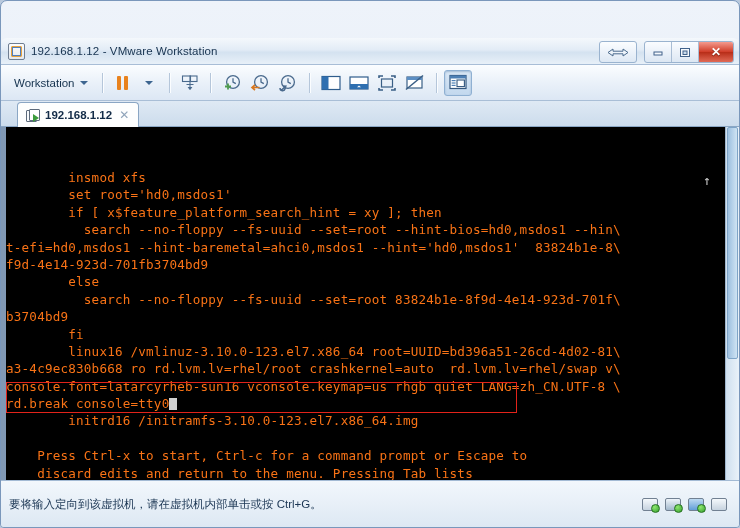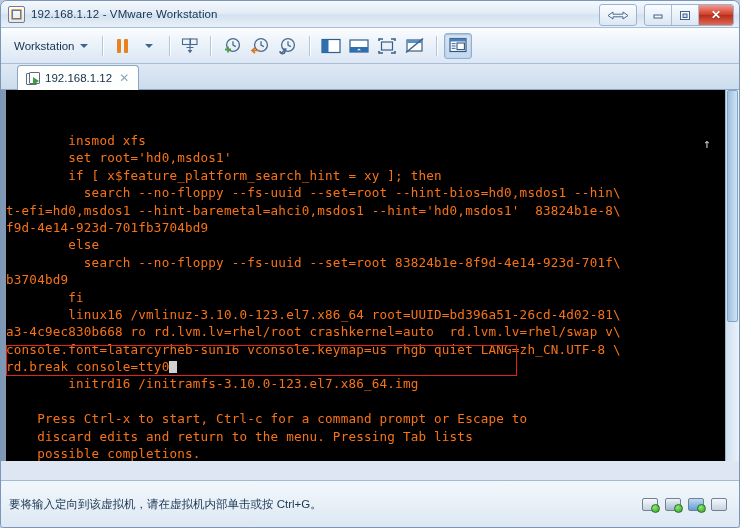--- a/index.html
+++ b/index.html
@@ -14,21 +14,21 @@
     border:1px solid #7a97bb;border-radius:7px 7px 4px 4px;
     overflow:hidden;
   }
 
   
   .titlebar{
     position:relative;height:27px;box-sizing:border-box;
     background:linear-gradient(#f4f8fc 0%,#e3ecf6 45%,#d4e2f0 55%,#e8f0f8 100%);
     border-bottom:1px solid #a8bdd6;
     border-radius:6px 6px 0 0;
-    display:flex;align-items:center;padding-left:7px;
+    display:flex;align-items:center;padding-left:7px;margin-top:37px;
   }
   .vm-ico{
     width:15px;height:15px;flex:0 0 15px;margin-right:6px;position:relative;
     background:linear-gradient(#fdfdfd,#e4e9ef);
     border:1px solid #6f7e92;border-radius:2px;
   }
   .vm-ico:before{
     content:"";position:absolute;left:2px;top:2px;right:2px;bottom:2px;
     border:1.5px solid #e8a33d;border-radius:1px;
     box-shadow:inset 0 0 0 1px #4f7fbf;
@@ -105,21 +105,21 @@
     border:1.4px solid #5d6b7c;border-radius:1px;background:#f7fafc;
   }
   .tab-ico .sq2{
     position:absolute;left:3px;top:0;width:9px;height:10px;
     border:1.4px solid #5d6b7c;border-radius:1px;background:#fff;
   }
   .tab-ico .tri{
     position:absolute;right:0;bottom:0;width:0;height:0;
     border-left:6px solid #3d9c3d;border-top:4px solid transparent;border-bottom:4px solid transparent;
   }
-  .tab-label{font-size:11.5px;font-weight:normal;color:#132c48;white-space:nowrap;}
+  .tab-label{font-size:11.5px;font-weight:bold;color:#132c48;white-space:nowrap;}
   .tab-close{font-size:12px;color:#8fa4ba;line-height:1;padding:0 1px;}
 
   
   .console-wrap{
     position:relative;height:var(--ch,371px);box-sizing:border-box;
     background:#000;
     border-left:5px solid;border-image:linear-gradient(90deg,#8098b4,#ccd9e8,#f2f6fa) 1;
     border-right:0;
     display:flex;
   }

